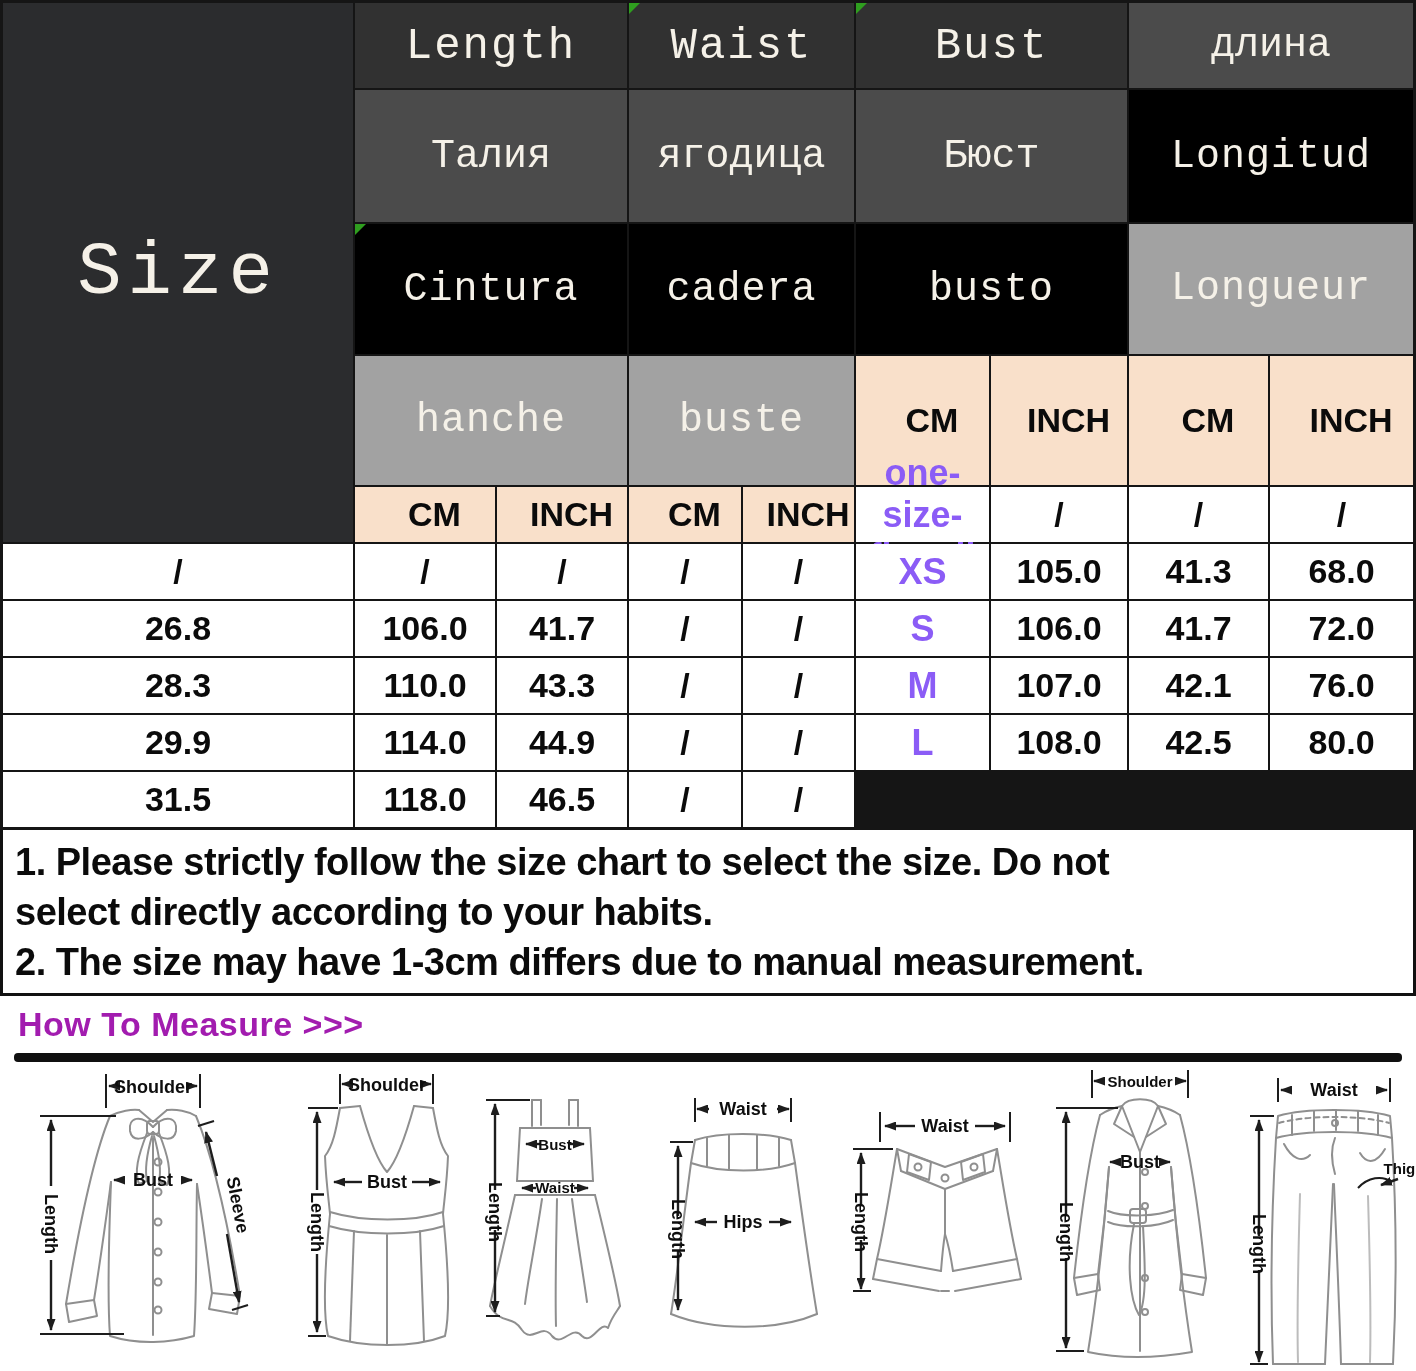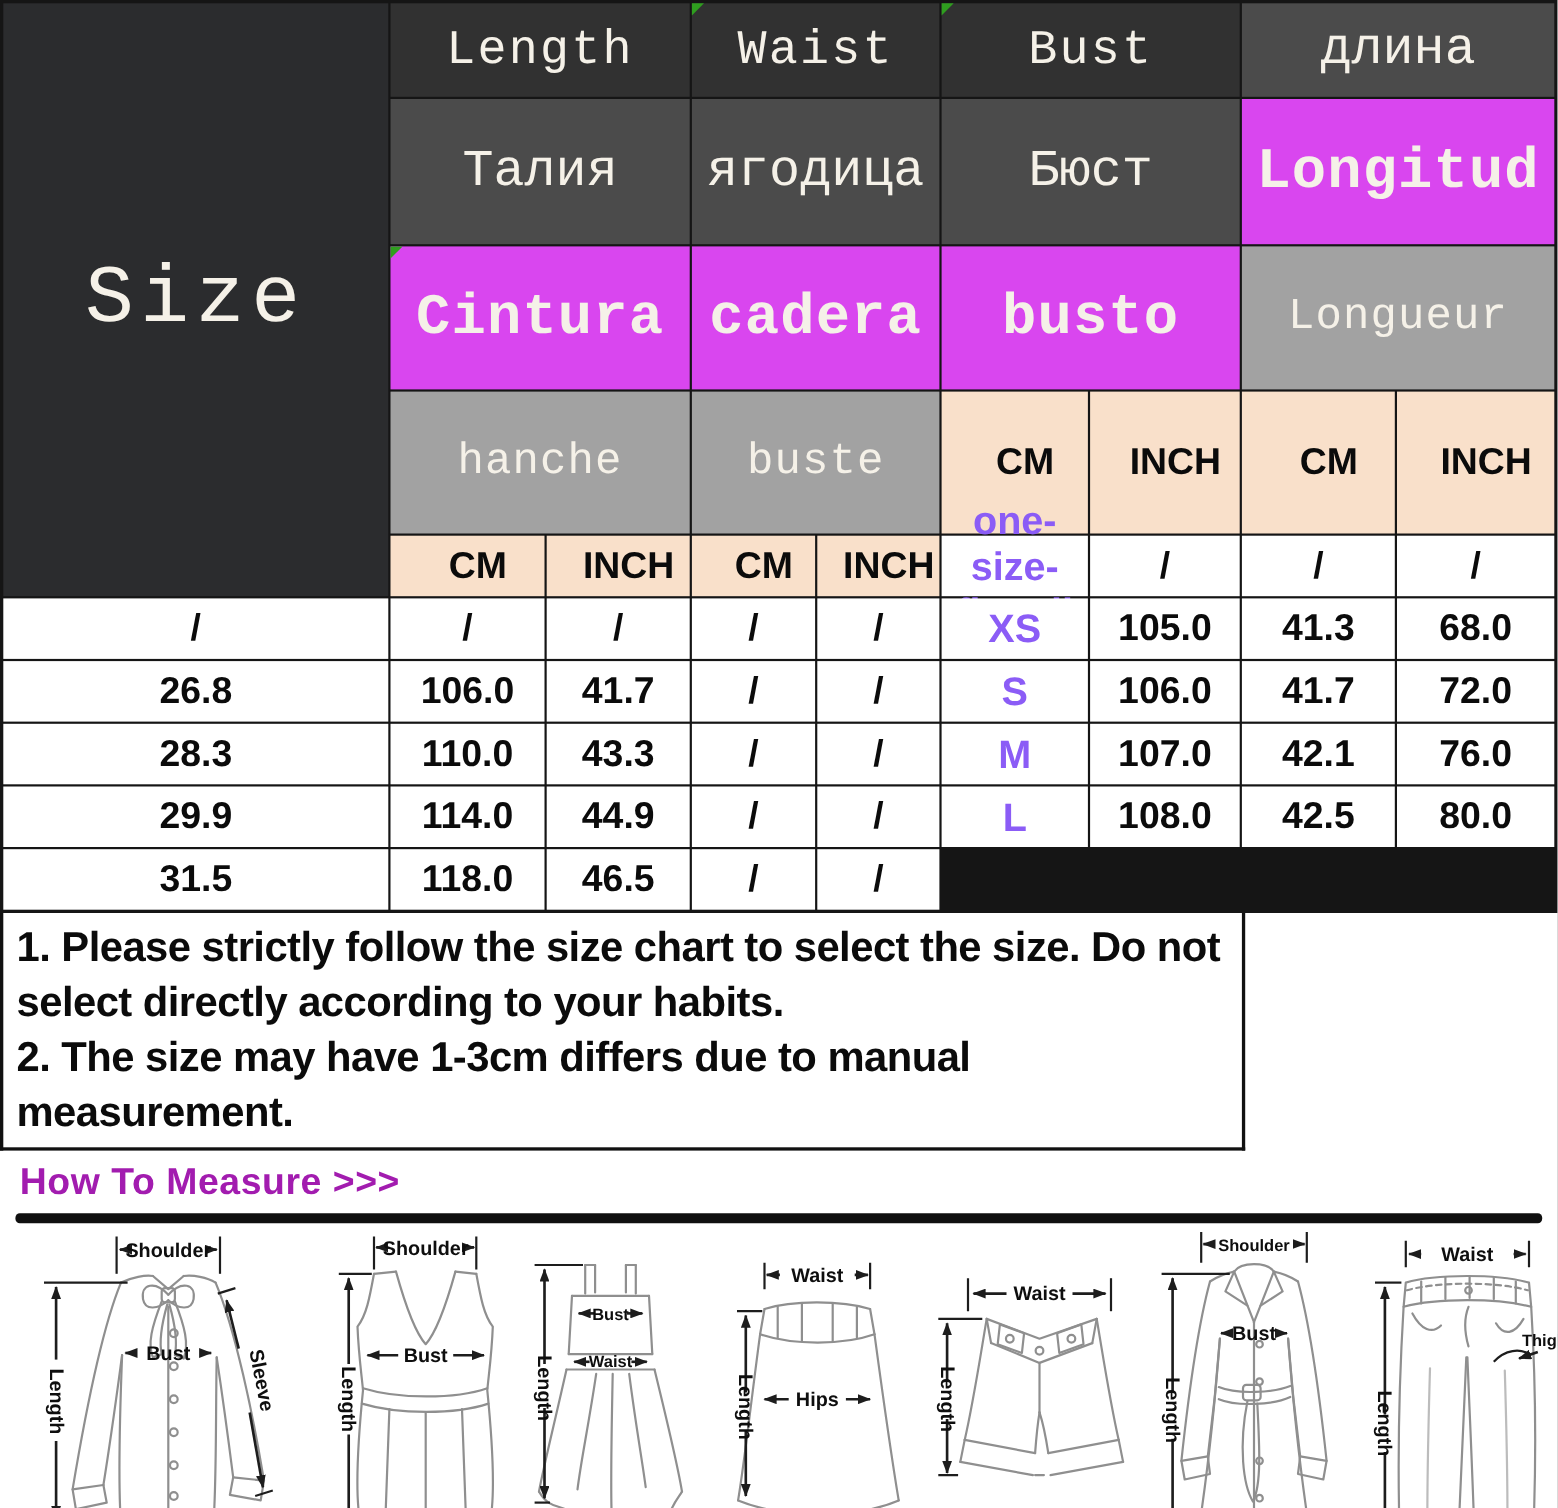--- a/index.html
+++ b/index.html
@@ -11,31 +11,31 @@
     grid-template-columns:350px 140px 130px 112px 111px 133px 136px 139px 143px;
     grid-template-rows:85px 132px 130px 129px 55px 55px 55px 55px 55px 55px;
     gap:2px;background:#151515;padding:3px;
     width:1416px;box-sizing:border-box;
   }
   .c{position:relative;display:flex;align-items:center;justify-content:center;text-align:center;}
   .s2{grid-column:span 2;}
   .hd{font-family:"Liberation Mono","DejaVu Sans Mono",monospace;color:#f5f1e8;font-weight:400;}
   .size-cell{grid-column:1;grid-row:1/6;background:#2b2c2e;font-size:74px;letter-spacing:6px;}
   .r1{background:#313131;font-size:44px;letter-spacing:2px;}
-  .r2{background:#4b4b4b;font-size:47px;}
-  .r3{background:#d946ef;font-size:52px;letter-spacing:1px;font-weight:bold;}
+  .r2{background:#4b4b4b;font-size:40px;}
+  .r3{background:#000000;font-size:40px;letter-spacing:1px;}
   .r4{background:#a2a2a2;font-size:40px;line-height:1.2;letter-spacing:1px;}
   .unit{background:#f9e0ca;font-weight:700;font-size:34px;color:#0b0b0b;padding-left:19px;}
   .lab{background:#ffffff;font-weight:700;font-size:36px;color:#8b5cf6;}
   .val{background:#ffffff;font-weight:700;font-size:34px;color:#0b0b0b;}
   .corner{position:absolute;top:0;left:0;width:0;height:0;
     border-top:11px solid #2f9e1f;border-right:11px solid transparent;}
 
   
-  .notes{width:1132px;box-sizing:border-box;background:#fff;
+  .notes{width:1416px;box-sizing:border-box;background:#fff;
     border:3px solid #111;border-top:none;padding:7px 12px 6px;}
   .notes div{font-weight:700;font-size:38px;line-height:50px;color:#0b0b0b;letter-spacing:-0.5px;}
 
   
   .howto{margin:9px 0 0 18px;font-weight:700;font-size:34px;color:#a21caf;letter-spacing:0.5px;}
   .rule{height:9px;background:#101010;margin:9px 14px 0 14px;border-radius:4px;}
 
   .figs{position:relative;height:312px;margin-top:2px;}
   .figs svg{position:absolute;top:0;}
 

